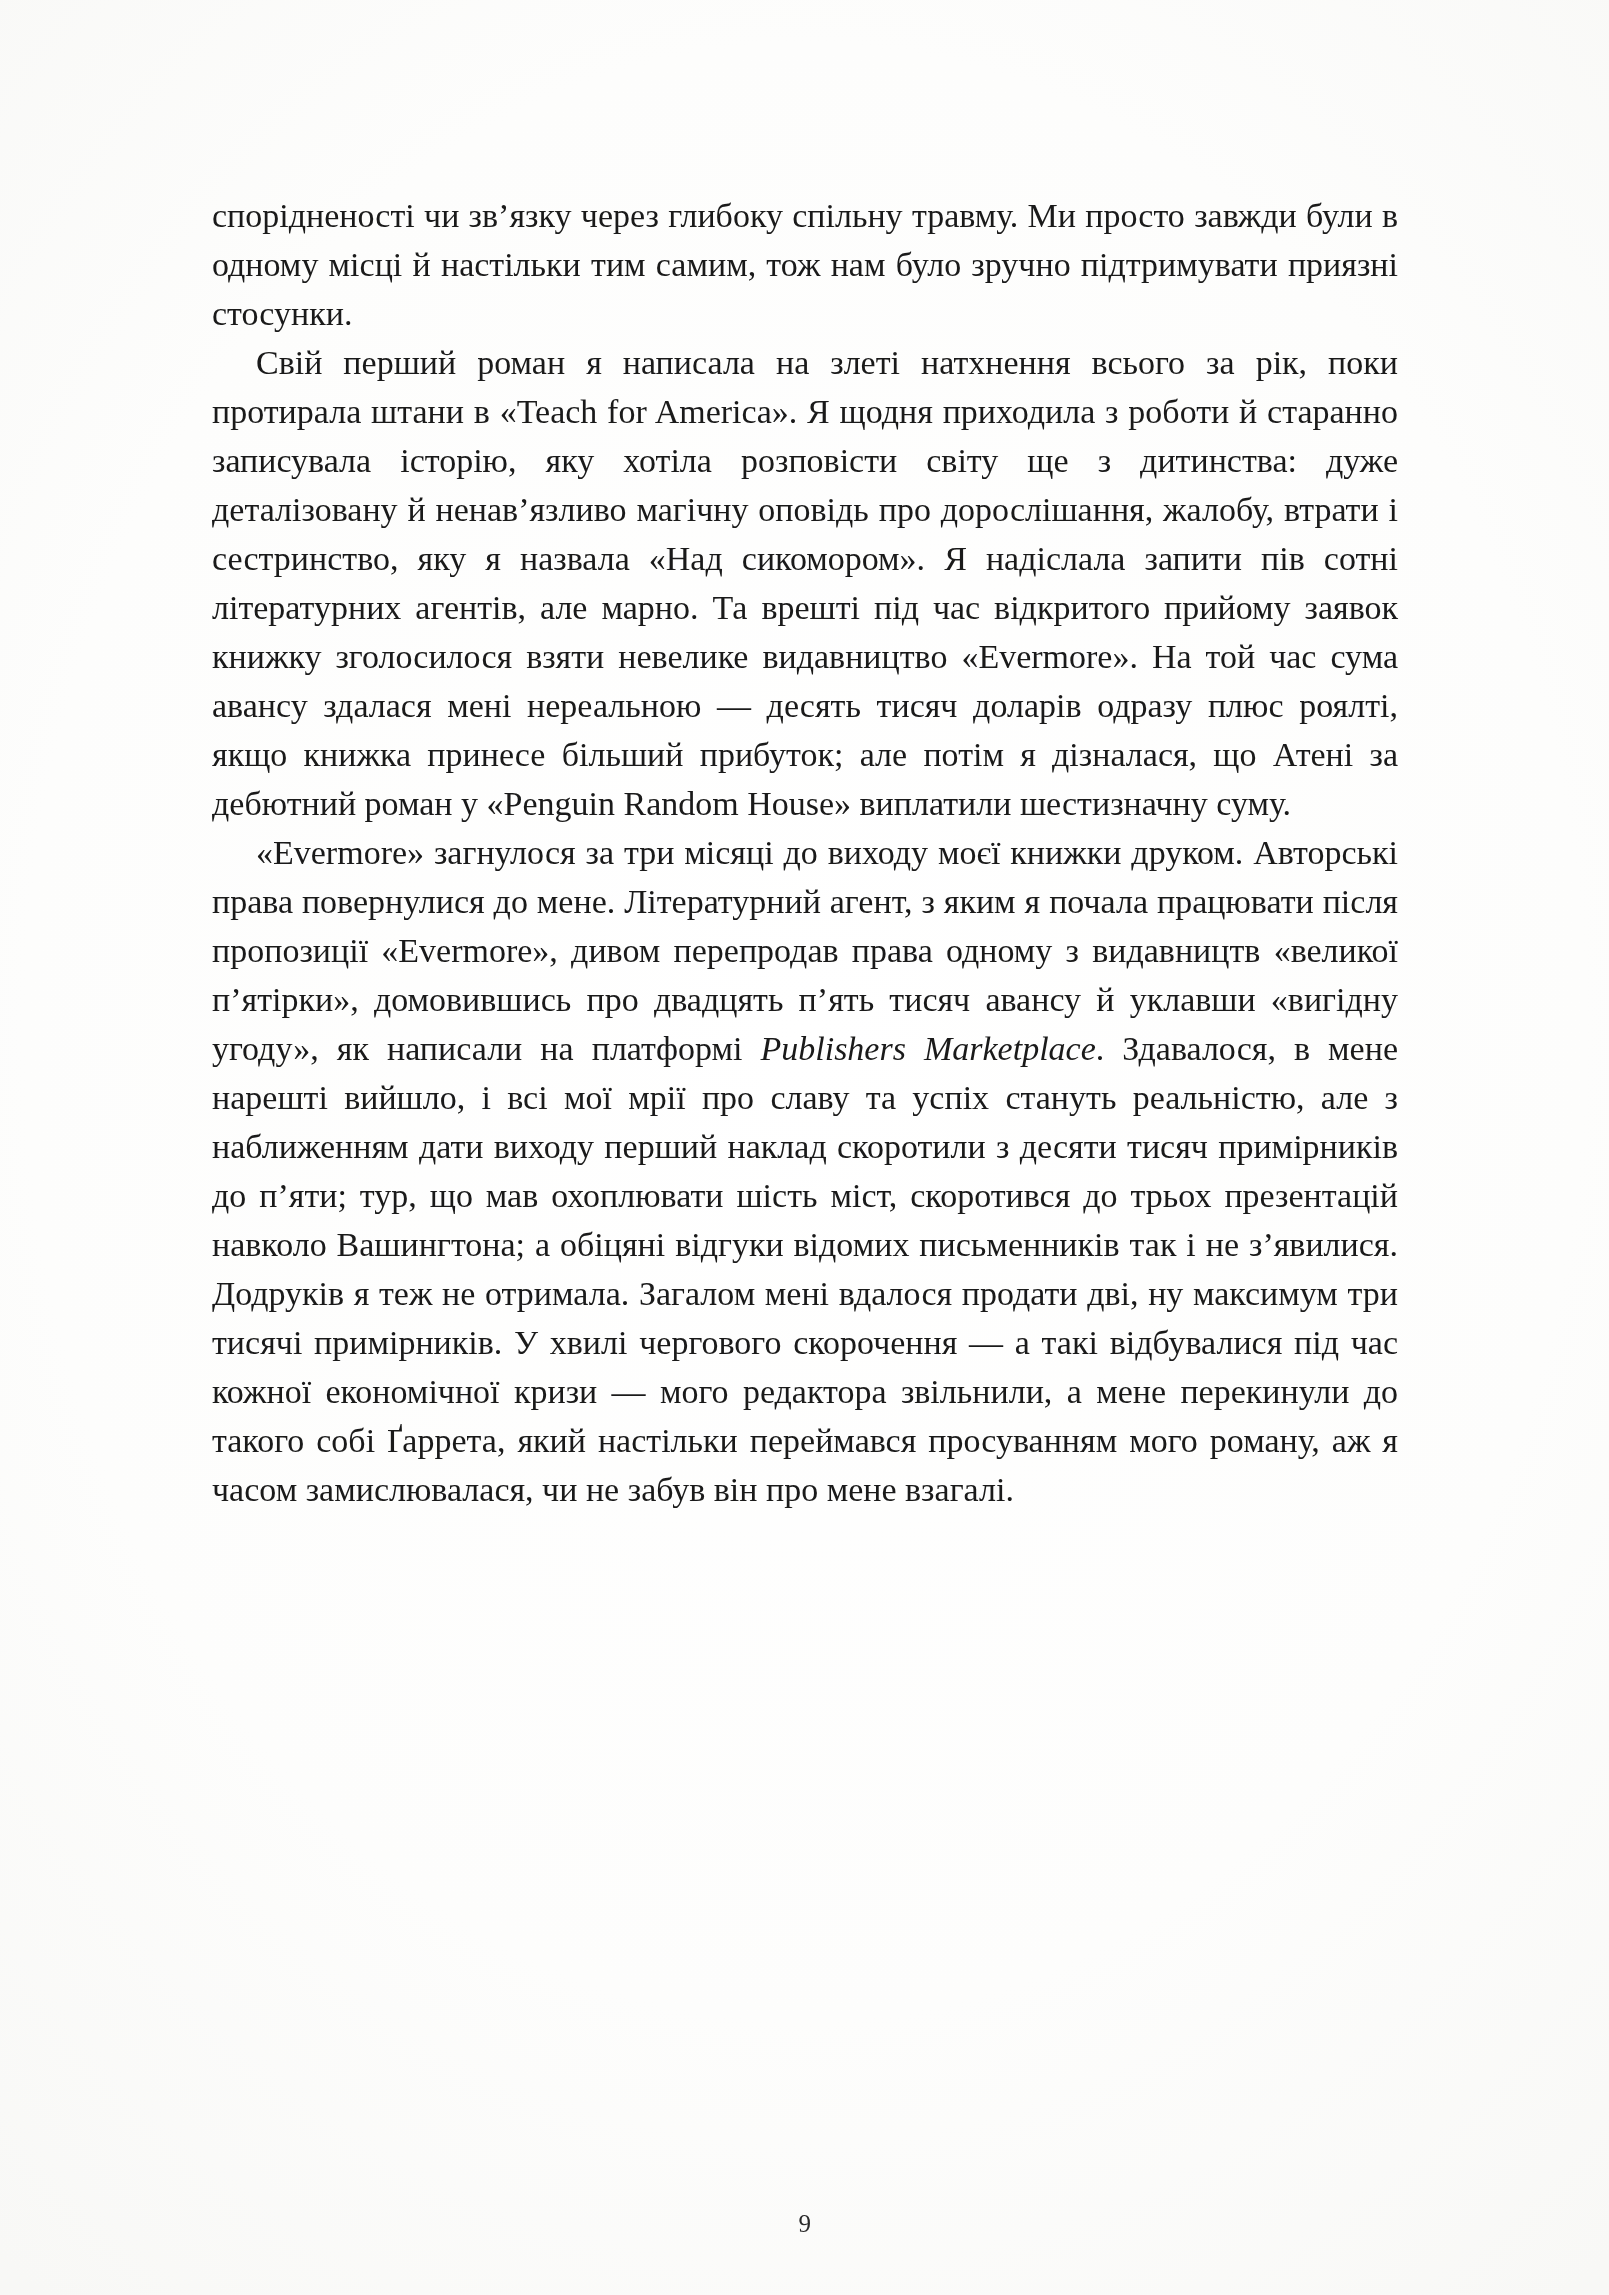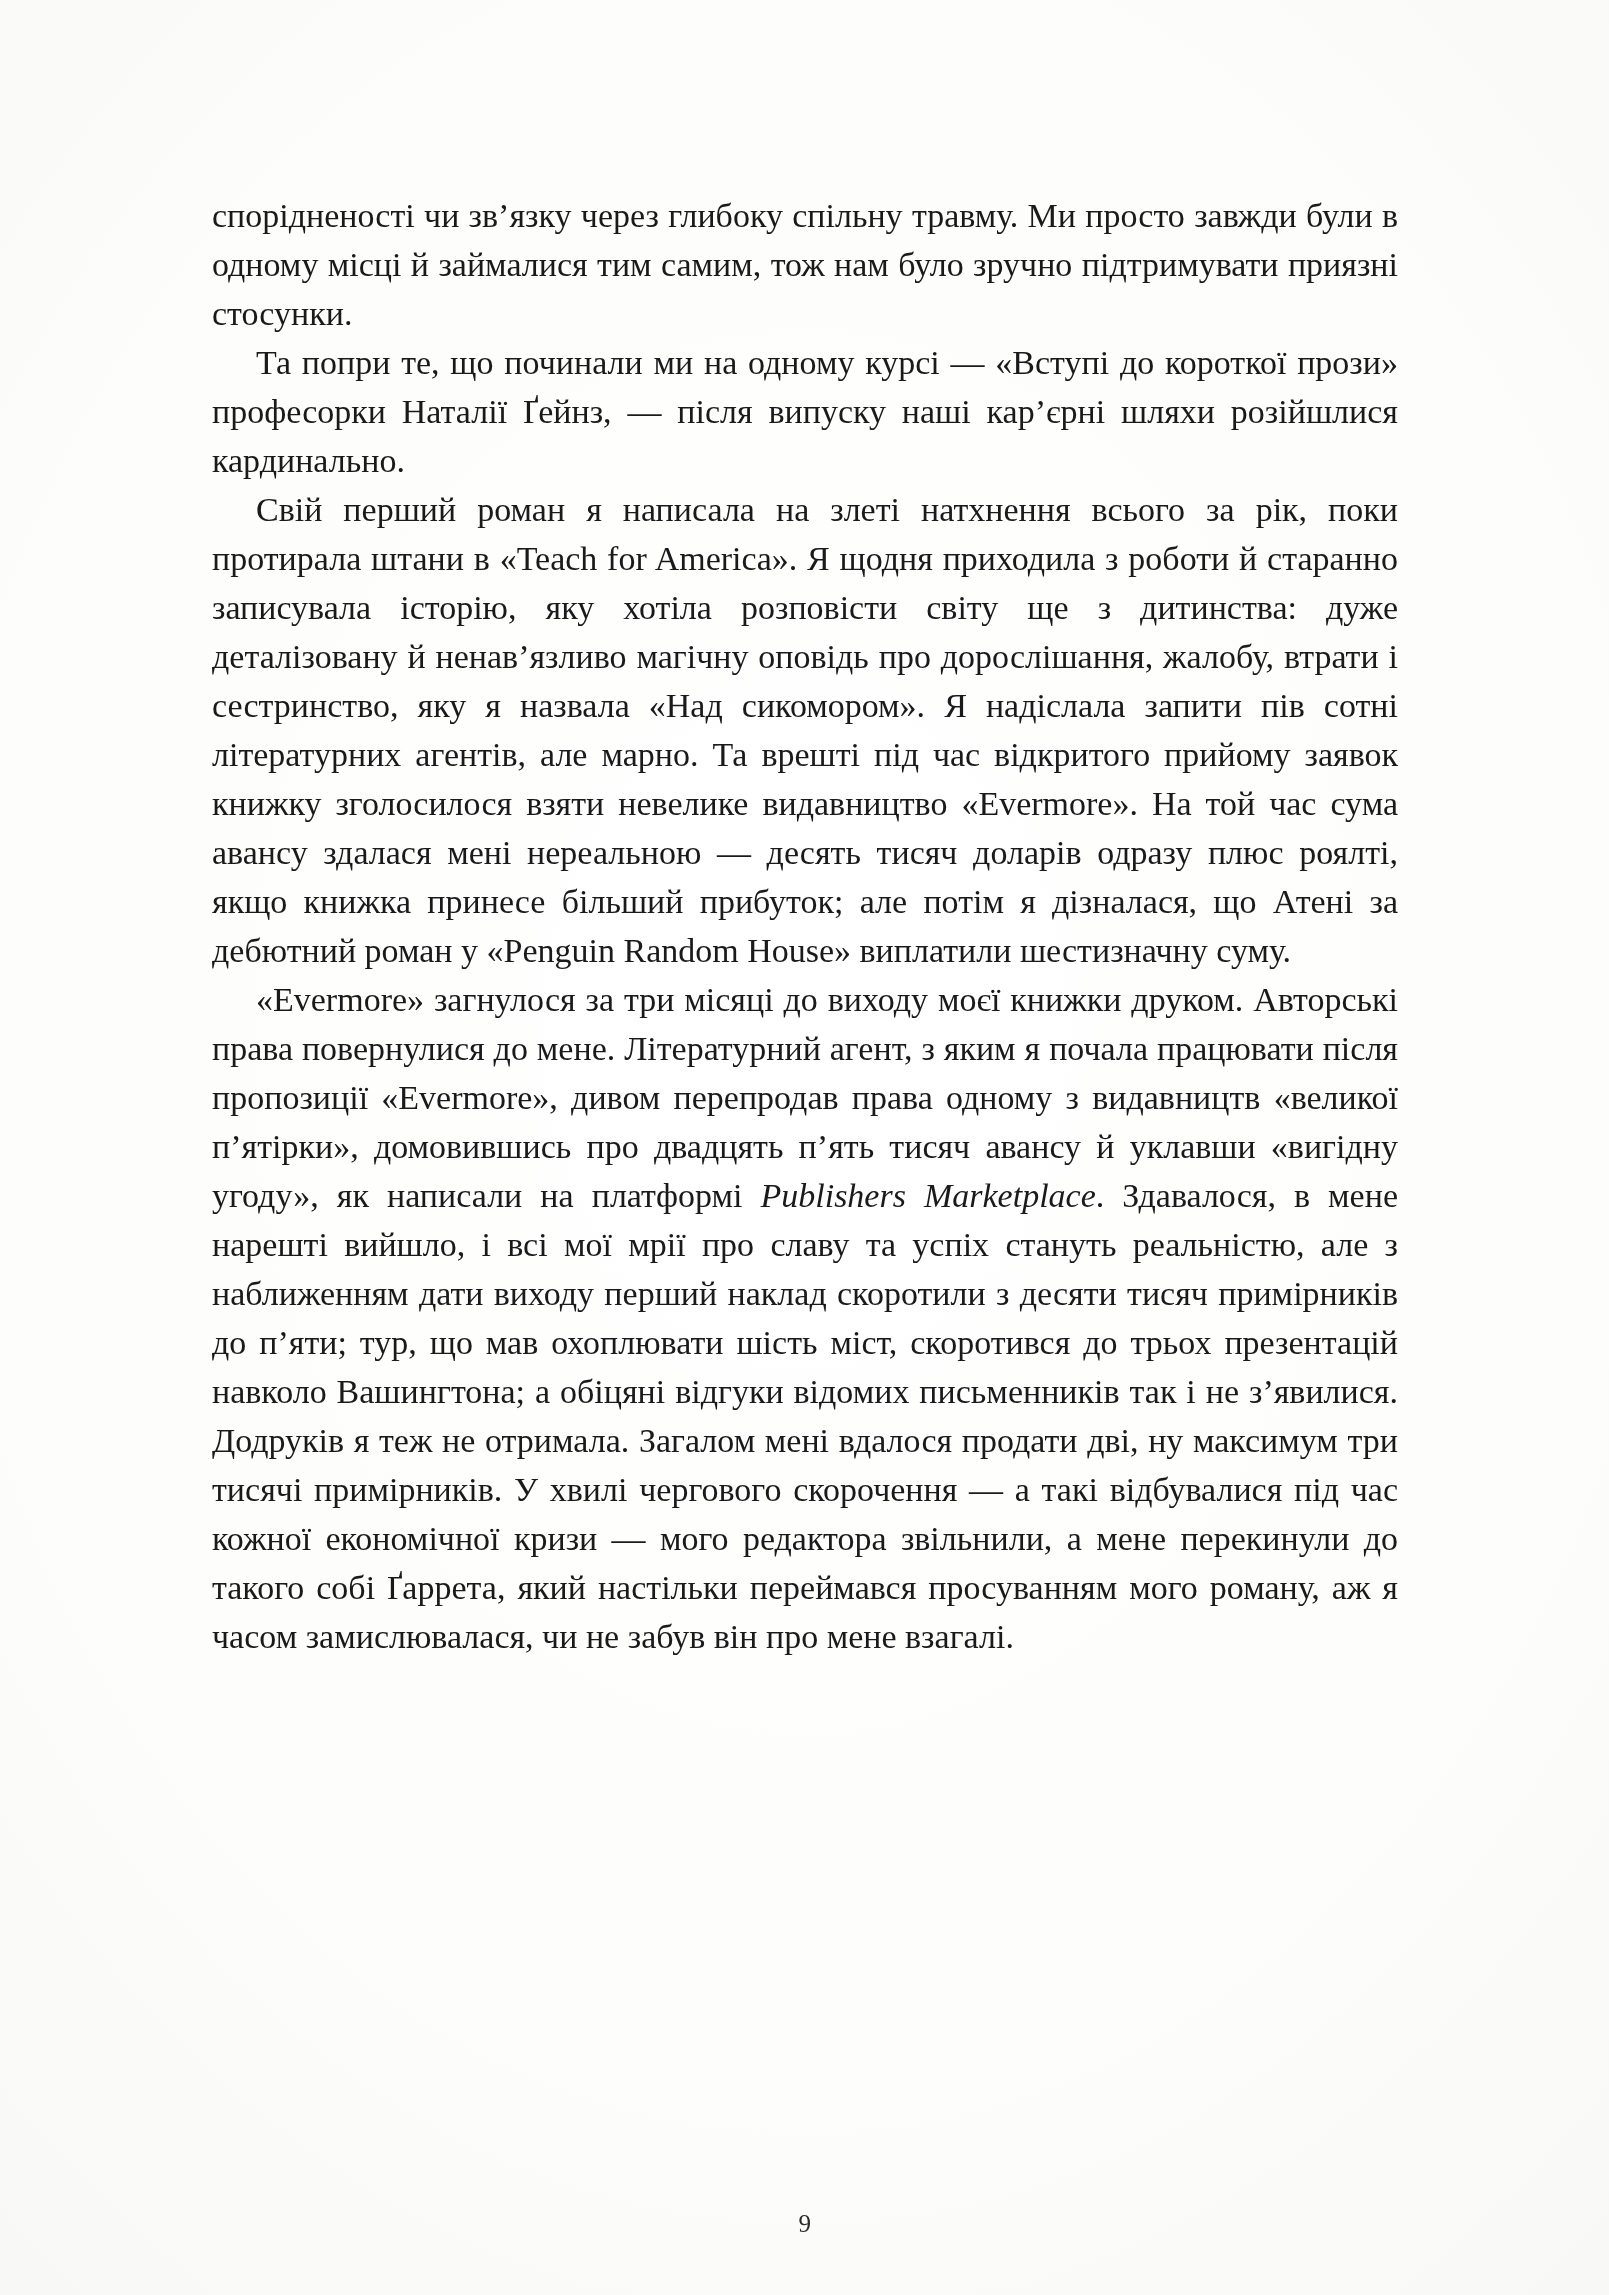--- a/index.html
+++ b/index.html
@@ -61,23 +61,22 @@
     letter-spacing: 0.4px;
   }
 </style>
 </head>
 <body>
 
 <div class="page">
 
   <div class="text-block">
 
-    <p class="para">спорідненості чи зв’язку через глибоку спільну травму. Ми просто завжди були в одному місці й займалися тим самим, тож нам було зручно підтримувати приязні стосунки.</p>
+    <p class="para">спорідненості чи зв’язку через глибоку спільну травму. Ми просто завжди були в одному місці й настільки тим самим, тож нам було зручно підтримувати приязні стосунки.</p>
 
-    <p class="para indented">Та попри те, що починали ми на одному курсі — «Вступі до короткої прози» професорки Наталії Ґейнз, — після випуску наші кар’єрні шляхи розійшлися кардинально.</p>
 
     <p class="para indented">Свій перший роман я написала на злеті натхнення всього за рік, поки протирала штани в «Teach for America». Я щодня приходила з роботи й старанно записувала історію, яку хотіла розповісти світу ще з дитинства: дуже деталізовану й ненав’язливо магічну оповідь про дорослішання, жалобу, втрати і сестринство, яку я назвала «Над сикомором». Я надіслала запити пів сотні літературних агентів, але марно. Та врешті під час відкритого прийому заявок книжку зголосилося взяти невелике видавництво «Evermore». На той час сума авансу здалася мені нереальною — десять тисяч доларів одразу плюс роялті, якщо книжка принесе більший прибуток; але потім я дізналася, що Атені за дебютний роман у «Penguin Random House» виплатили шестизначну суму.</p>
 
     <p class="para indented"><span>«Evermore» загнулося за три місяці до виходу моєї книжки друком. Авторські права повернулися до мене. Літературний агент, з яким я почала працювати після пропозиції «Evermore», дивом перепродав права одному з видавництв «великої п’ятірки», домовившись про двадцять п’ять тисяч авансу й уклавши «вигідну угоду», як написали на платформі </span><em>Publishers Marketplace</em><span>. Здавалося, в мене нарешті вийшло, і всі мої мрії про славу та успіх стануть реальністю, але з наближенням дати виходу перший наклад скоротили з десяти тисяч примірників до п’яти; тур, що мав охоплювати шість міст, скоротився до трьох презентацій навколо Вашингтона; а обіцяні відгуки відомих письменників так і не з’явилися. Додруків я теж не отримала. Загалом мені вдалося продати дві, ну максимум три тисячі примірників. У хвилі чергового скорочення — а такі відбувалися під час кожної економічної кризи — мого редактора звільнили, а мене перекинули до такого собі Ґаррета, який настільки переймався просуванням мого роману, аж я часом замислювалася, чи не забув він про мене взагалі.</span></p>
 
 
   </div>
 
   <div class="page-number">9</div>
 

